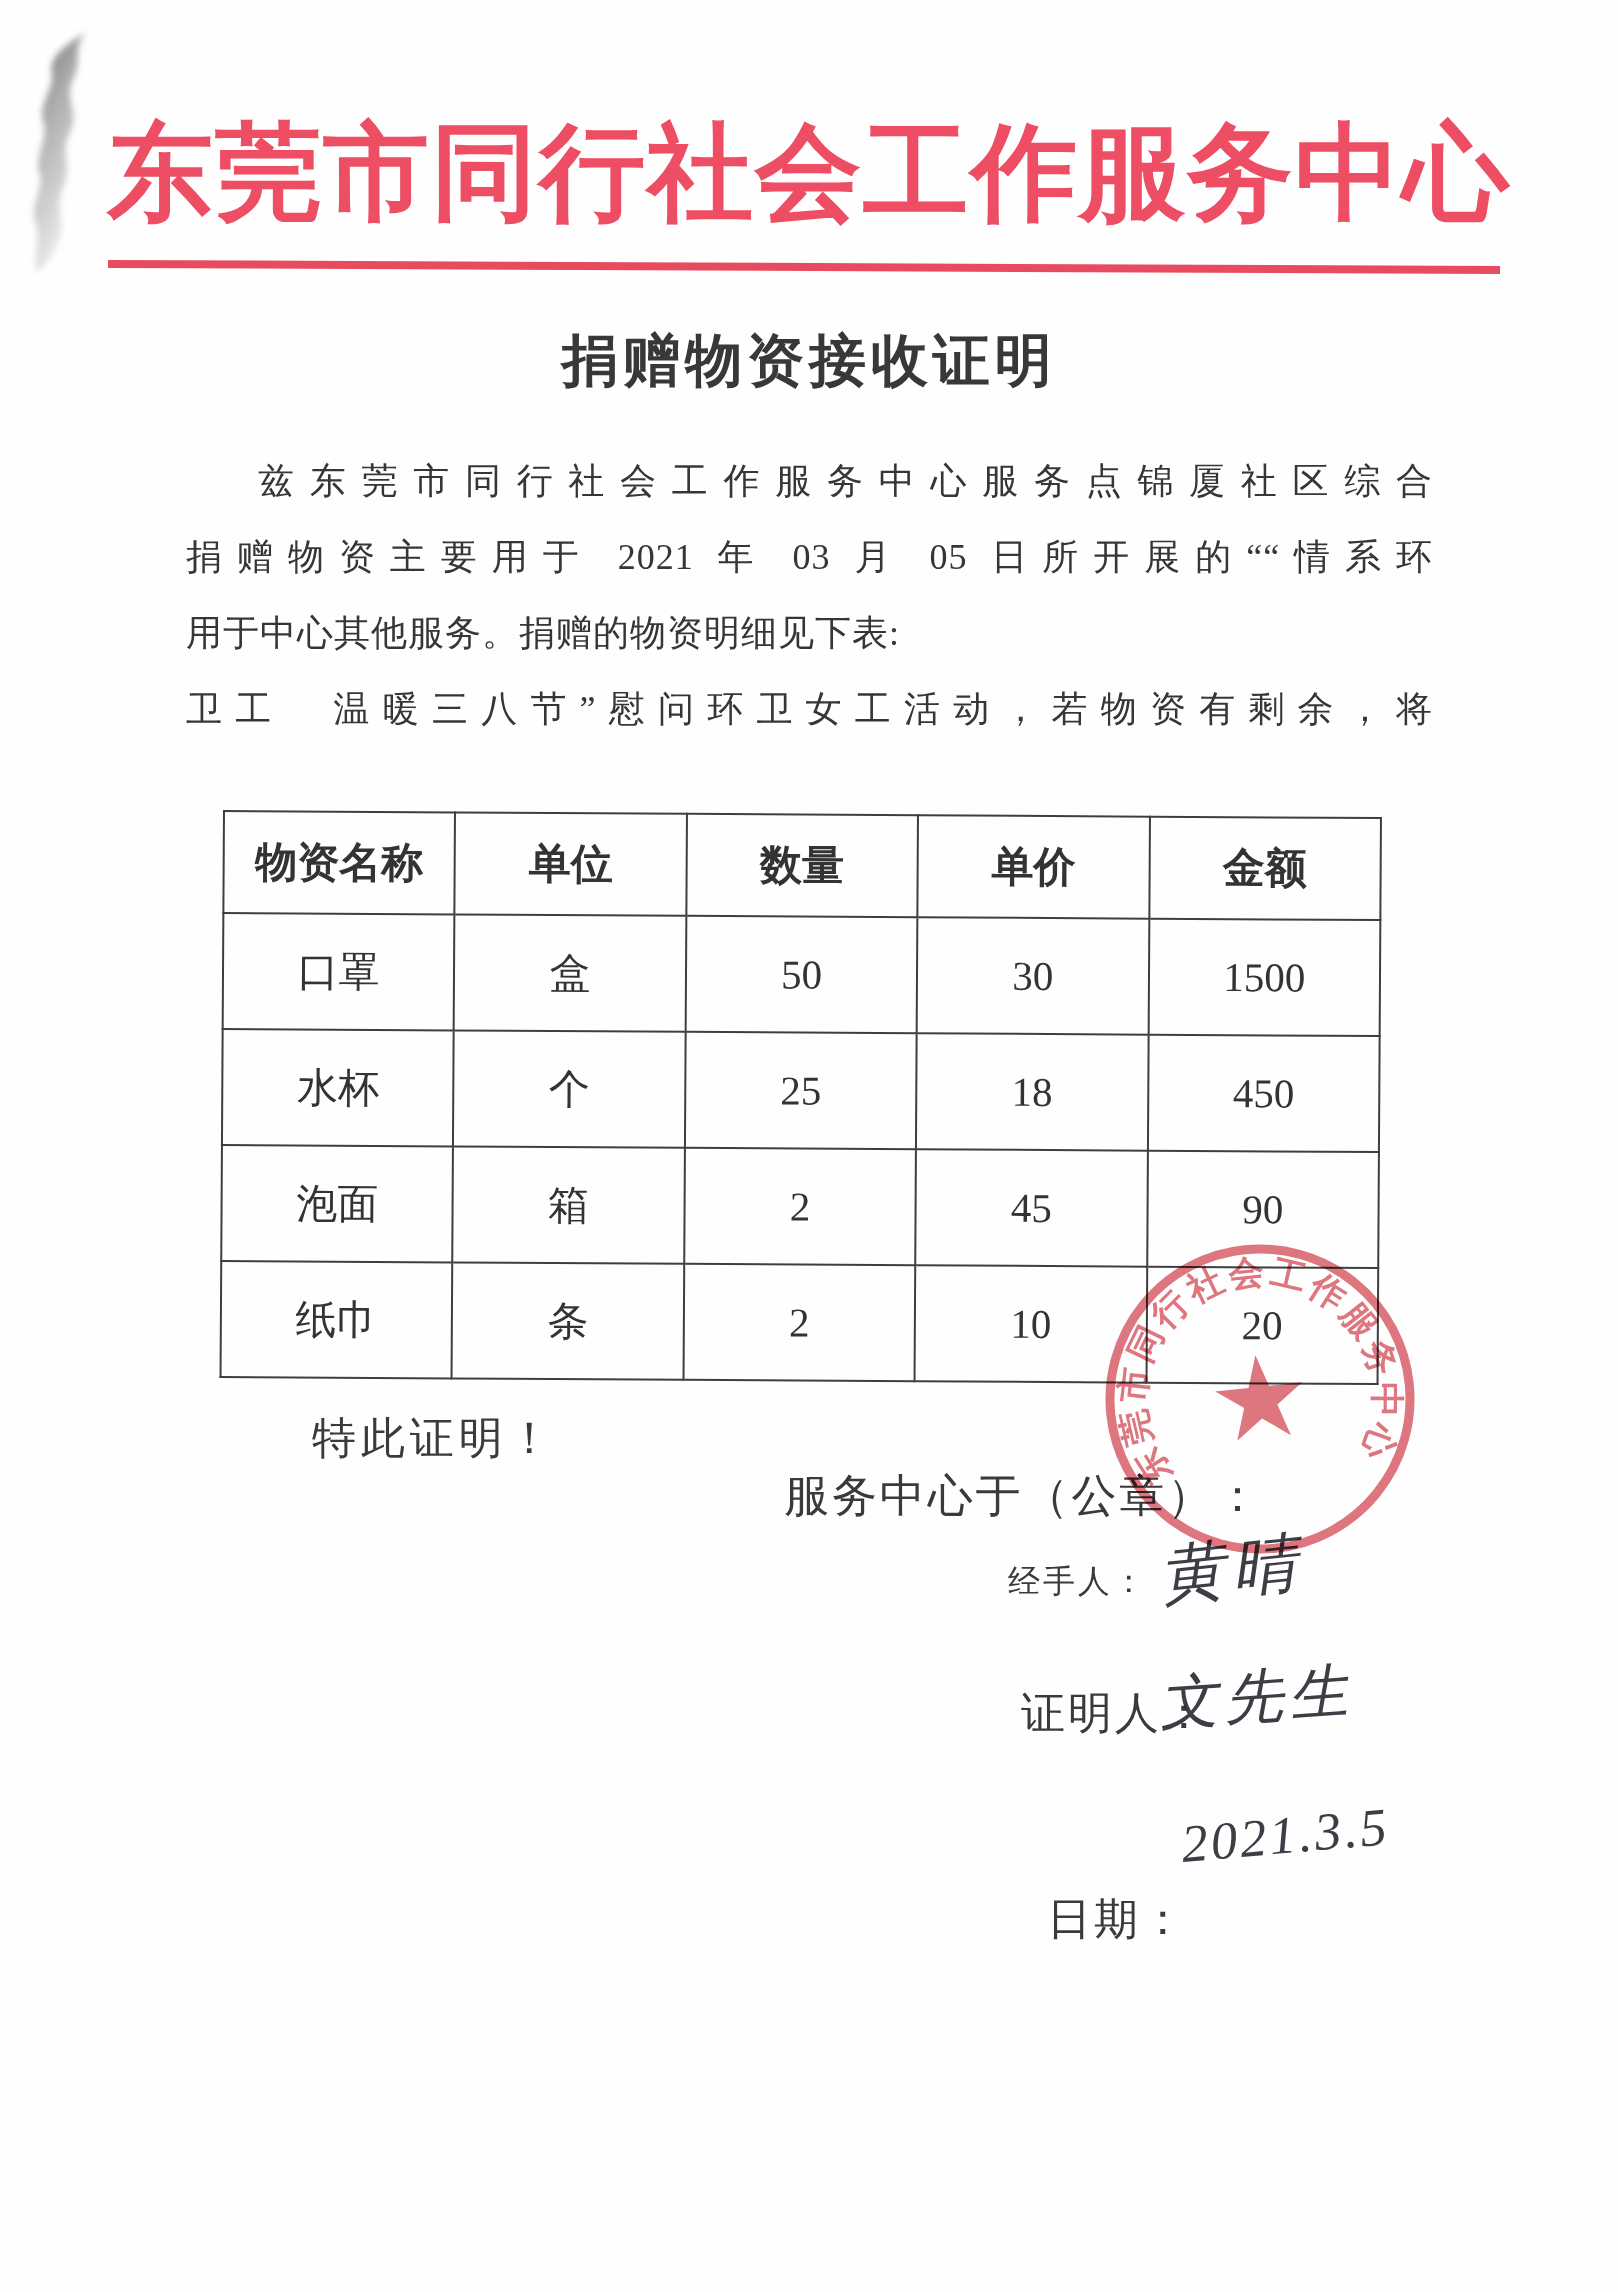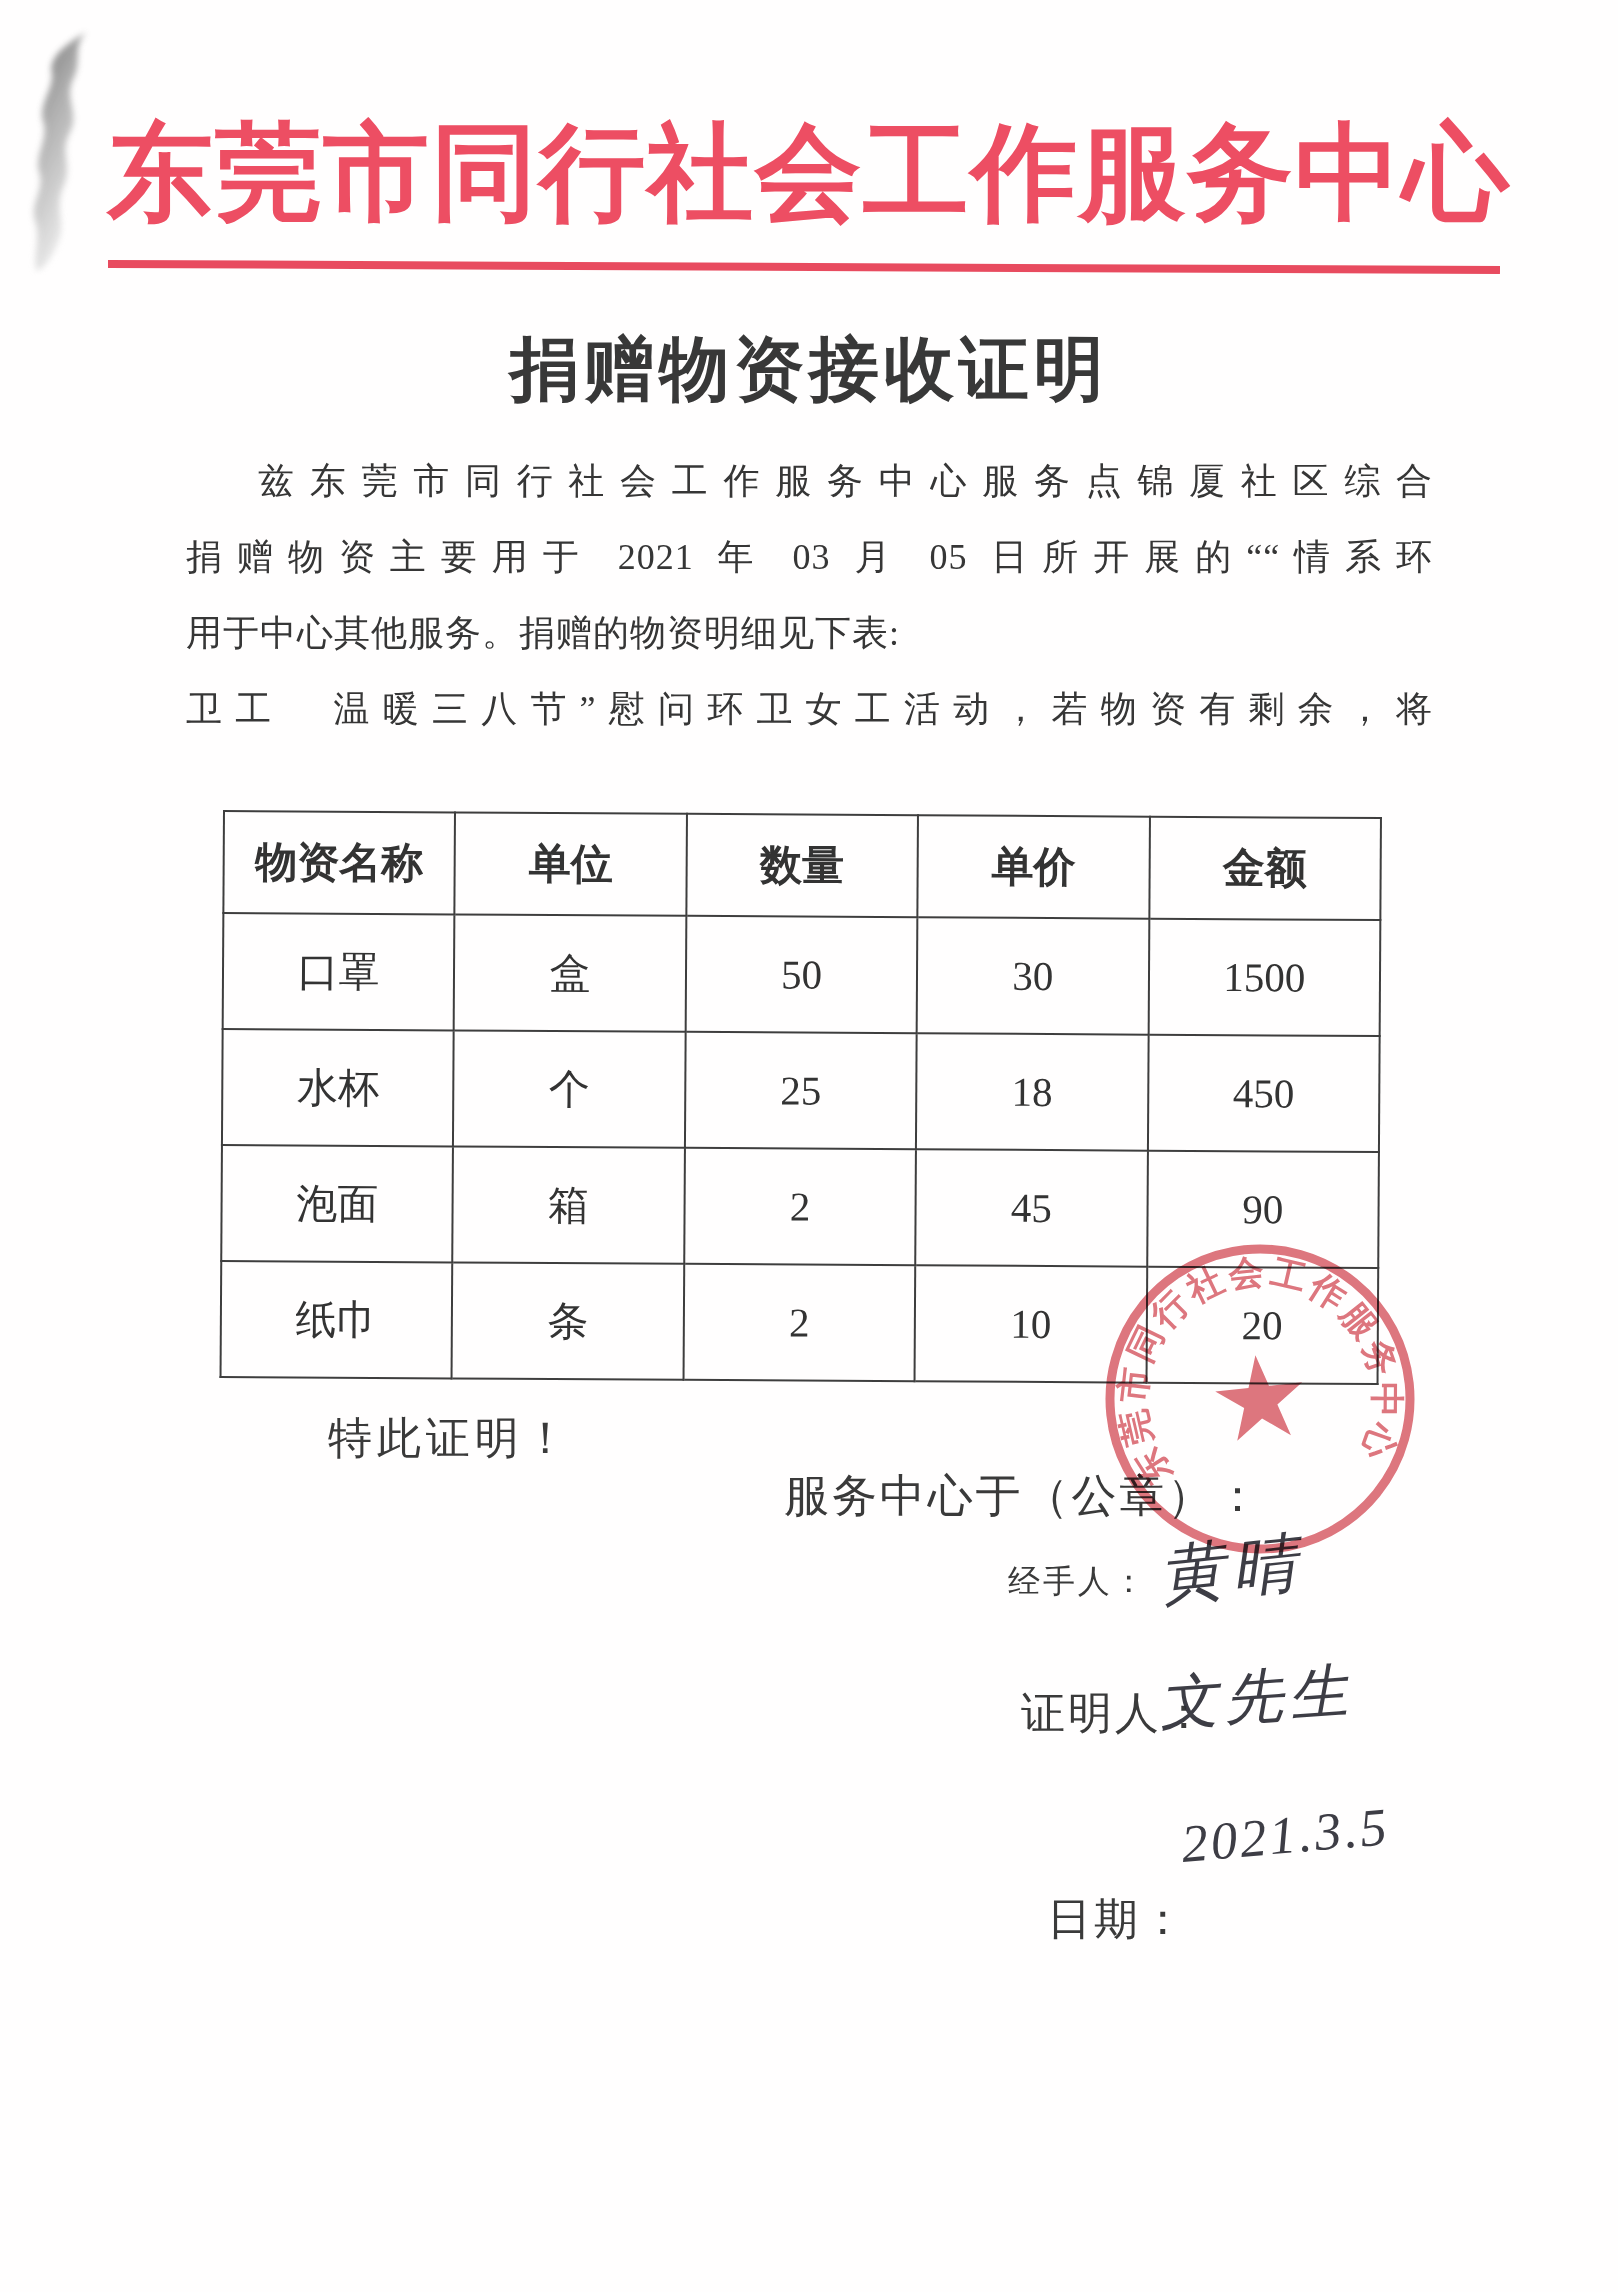--- a/index.html
+++ b/index.html
@@ -29,21 +29,21 @@
   }
   .header-rule{
     position:absolute;left:108px;top:263px;width:1392px;height:7.8px;
     background:var(--rule-red);
     transform:rotate(0.25deg);
   }
   
   .doc-title{
     position:absolute;left:0;top:323px;width:100%;
     text-align:center;
-    font-size:70px;font-weight:bold;
+    font-size:57px;font-weight:bold;
     letter-spacing:4.9px;
     color:#383838;
   }
   
   .body-par{
     position:absolute;left:186px;top:443px;width:1247px;
     font-size:36px;line-height:76px;
     color:#363636;
     letter-spacing:1px;
   }
@@ -61,21 +61,21 @@
   .materials-table th,.materials-table td{
     border:2px solid #3e3e3e;
     text-align:center;vertical-align:middle;
     width:20%;
     font-weight:normal;
   }
   .materials-table th{height:98px;font-weight:bold;font-size:42px;border-bottom-width:2.9px;}
   .materials-table td{height:112px;}
   
   .abs{position:absolute;white-space:nowrap;}
-  .certify{left:328px;top:1409px;font-size:44px;letter-spacing:4.9px;}
+  .certify{left:312px;top:1409px;font-size:44px;letter-spacing:4.9px;}
   .receiver{left:784px;top:1466px;font-size:45px;letter-spacing:2.9px;}
   .handler-label{left:1008px;top:1560px;font-size:32px;letter-spacing:2.9px;}
   .certifier-label{left:1008px;top:1684px;font-size:44px;letter-spacing:2.9px;margin-left:13px;}
   .date-label{left:1047px;top:1890px;font-size:44px;letter-spacing:2.9px;}
   
   .sig{
     font-style:italic;
     color:#2d2d36;
     opacity:.92;
   }

